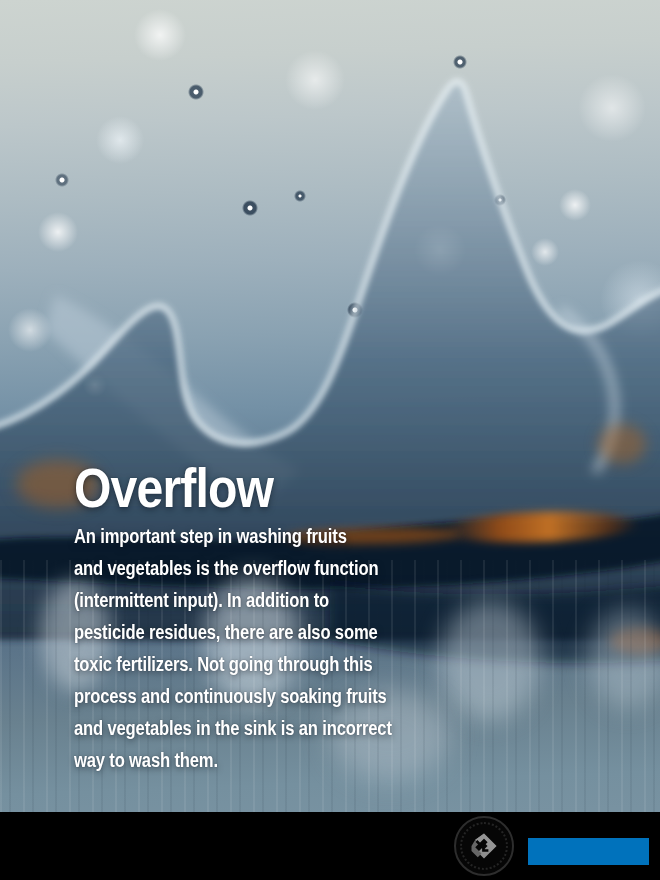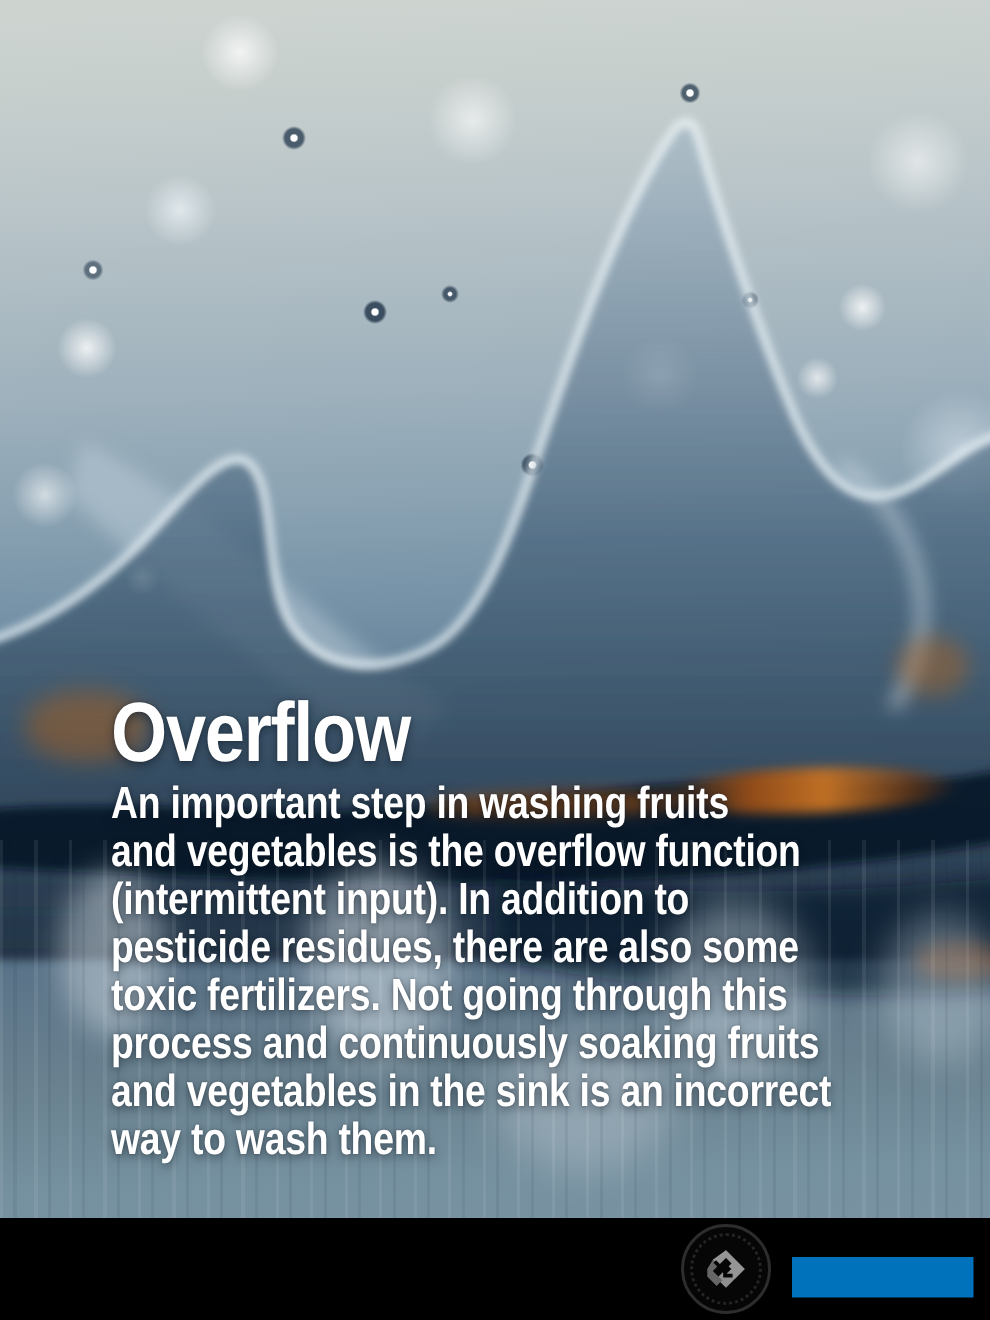--- a/index.html
+++ b/index.html
@@ -53,21 +53,21 @@
     position:absolute; left:0; width:660px; top:560px; height:252px; opacity:.75;
     background:repeating-linear-gradient(90deg,
       rgba(255,255,255,.10) 0 2px, rgba(255,255,255,0) 2px 9px,
       rgba(20,35,50,.10) 9px 11px, rgba(255,255,255,0) 11px 23px);
   }
   
   .copy { position:absolute; left:35px; top:462px; color:#fff;
     text-shadow:0 2px 7px rgba(8,18,28,.5), 0 0 2px rgba(8,18,28,.3);margin-left:39px; }
   .title { margin:0; font-size:56px; line-height:52px; font-weight:bold; letter-spacing:-1px;
     transform:scaleX(.86); transform-origin:left; white-space:nowrap; }
-  .body { margin-top:6px; font-size:30px; font-weight:bold; }
+  .body { margin-top:6px; font-size:20px; font-weight:bold; }
   .line { line-height:32px; letter-spacing:-.2px; transform:scaleX(.83); transform-origin:left; white-space:nowrap; }
   
   .footer { position:absolute; left:0; bottom:0; width:660px; height:68px; background:#000; }
   .logo-badge { position:absolute; left:454px; top:4px; width:60px; height:60px; box-sizing:border-box;
     border-radius:50%; background:#060606; border:2px solid #2d2d2d;
     display:flex; align-items:center; justify-content:center; }
   .logo-badge::before { content:""; position:absolute; inset:4px; border-radius:50%;
     border:2px dotted #242424; }
   .accent-bar { position:absolute; left:528px; top:26px; width:121px; height:27px; background:#0072BC; }
 </style>

